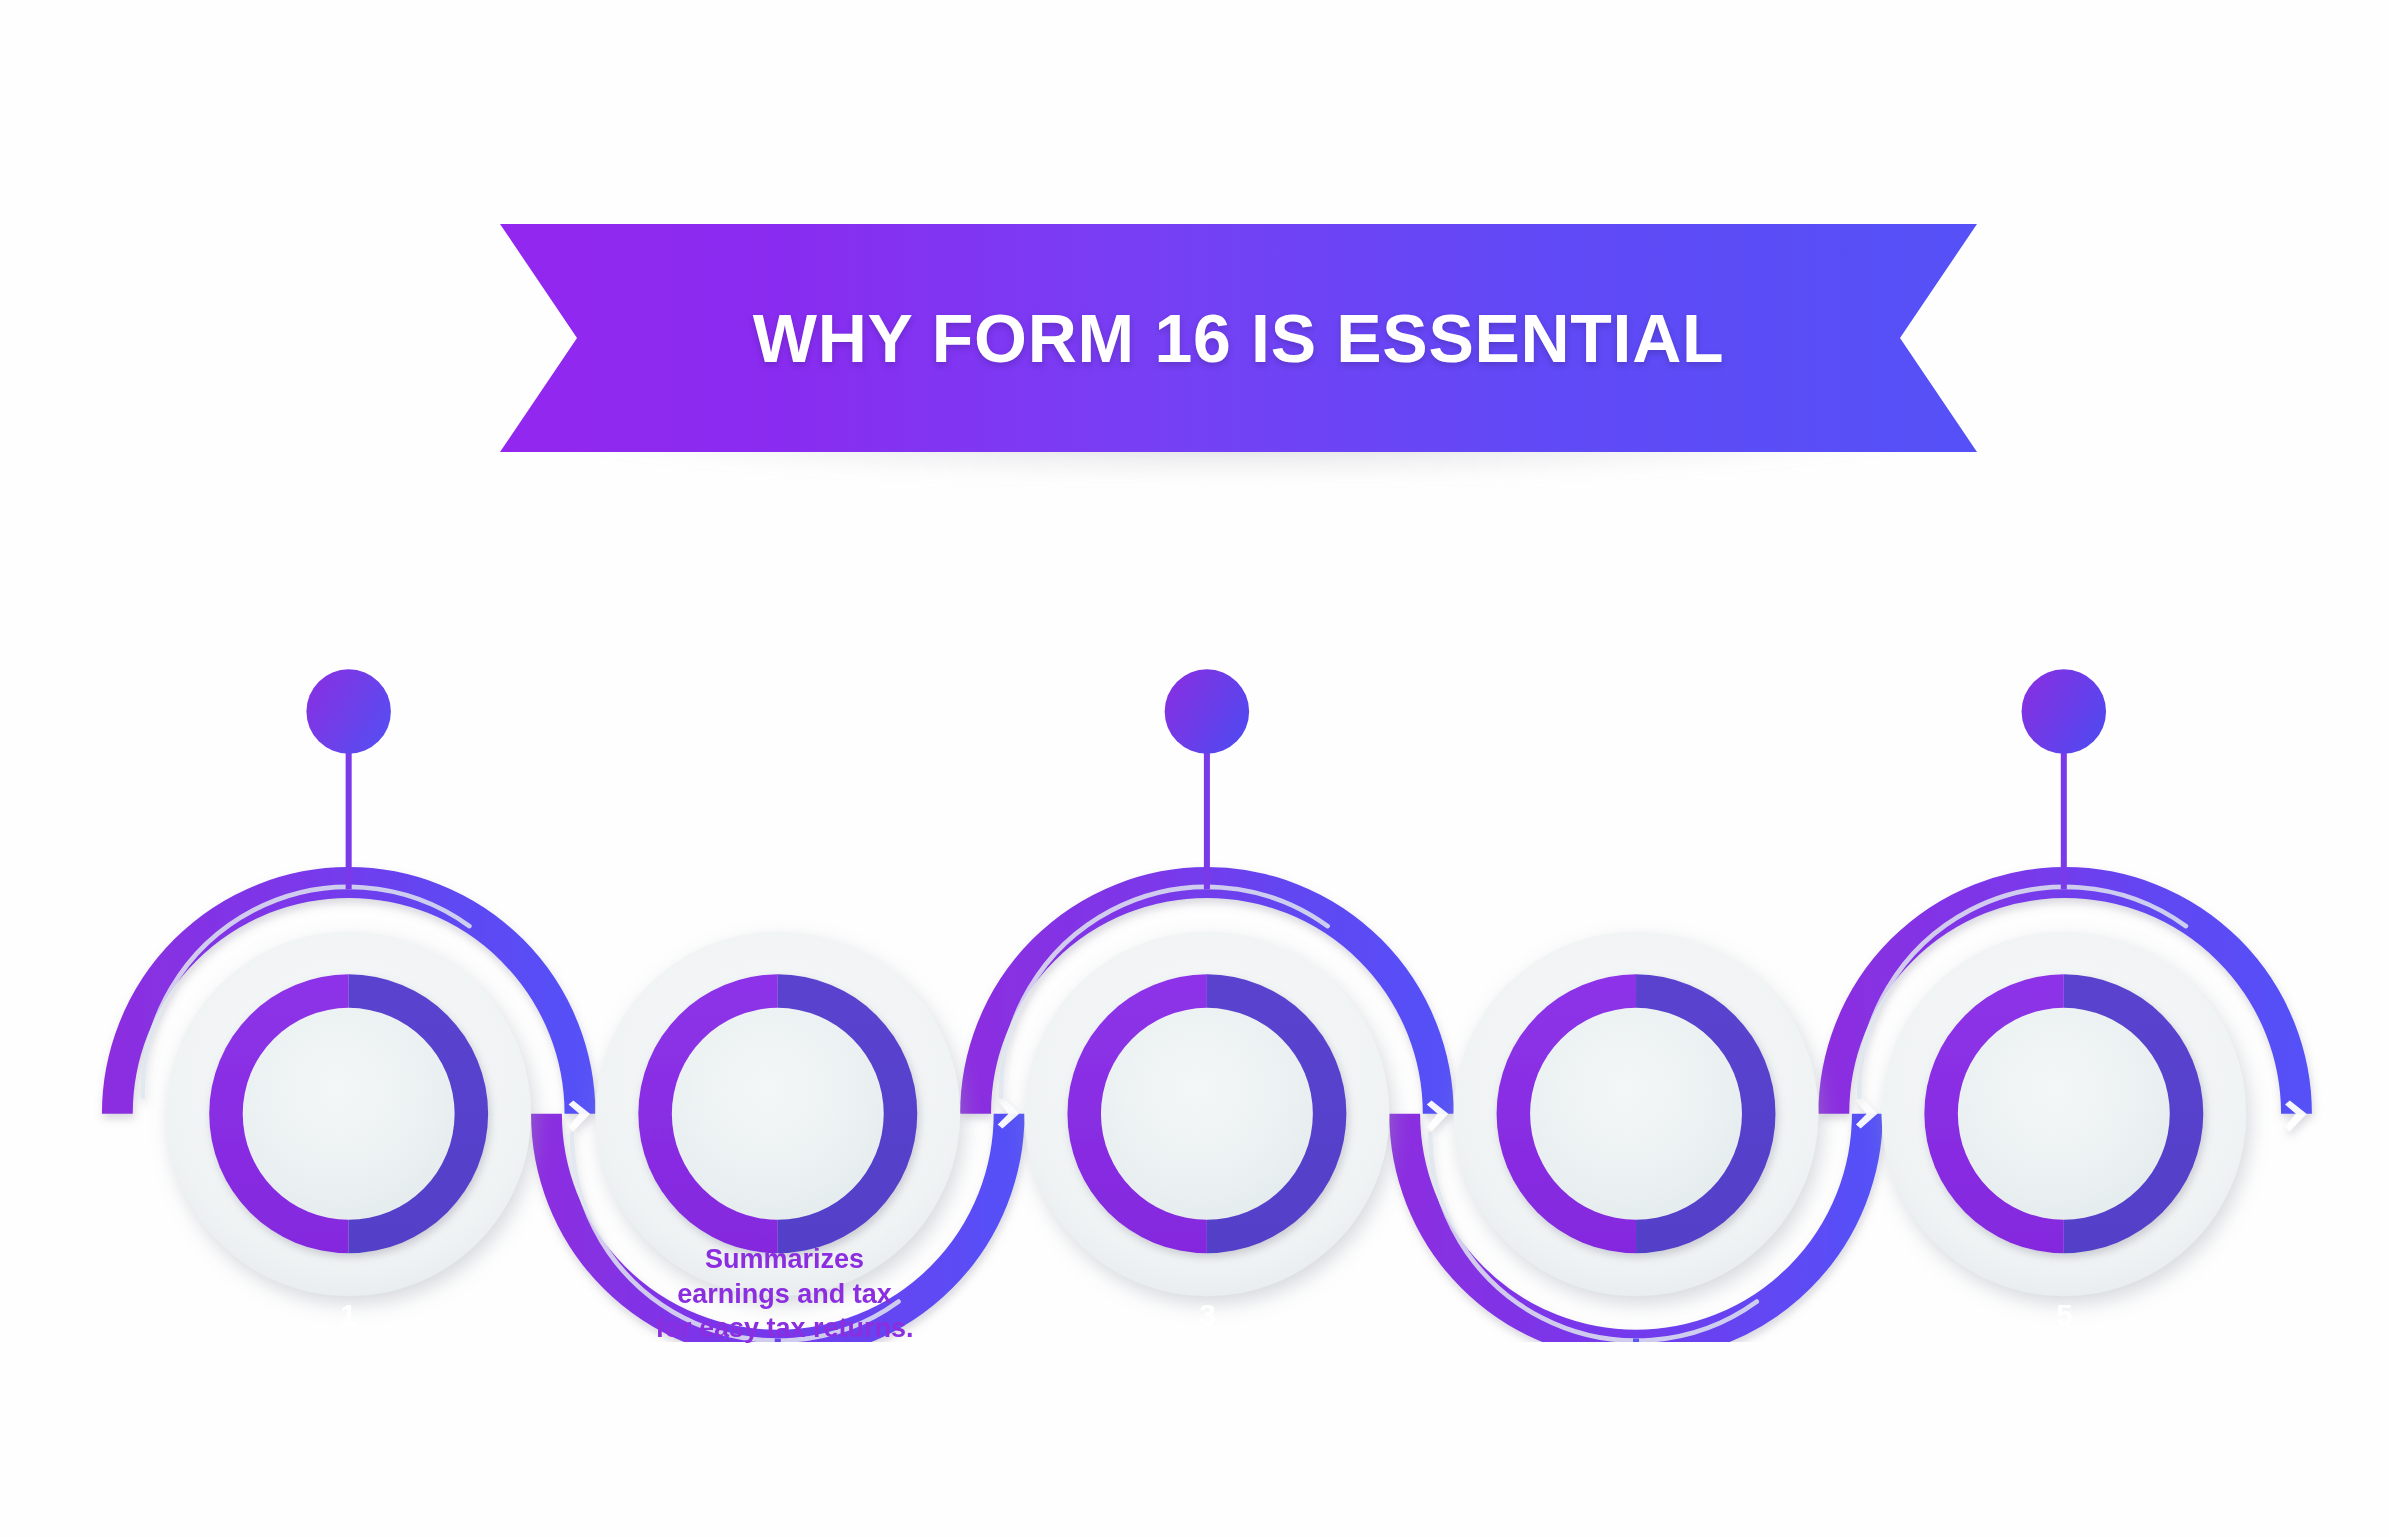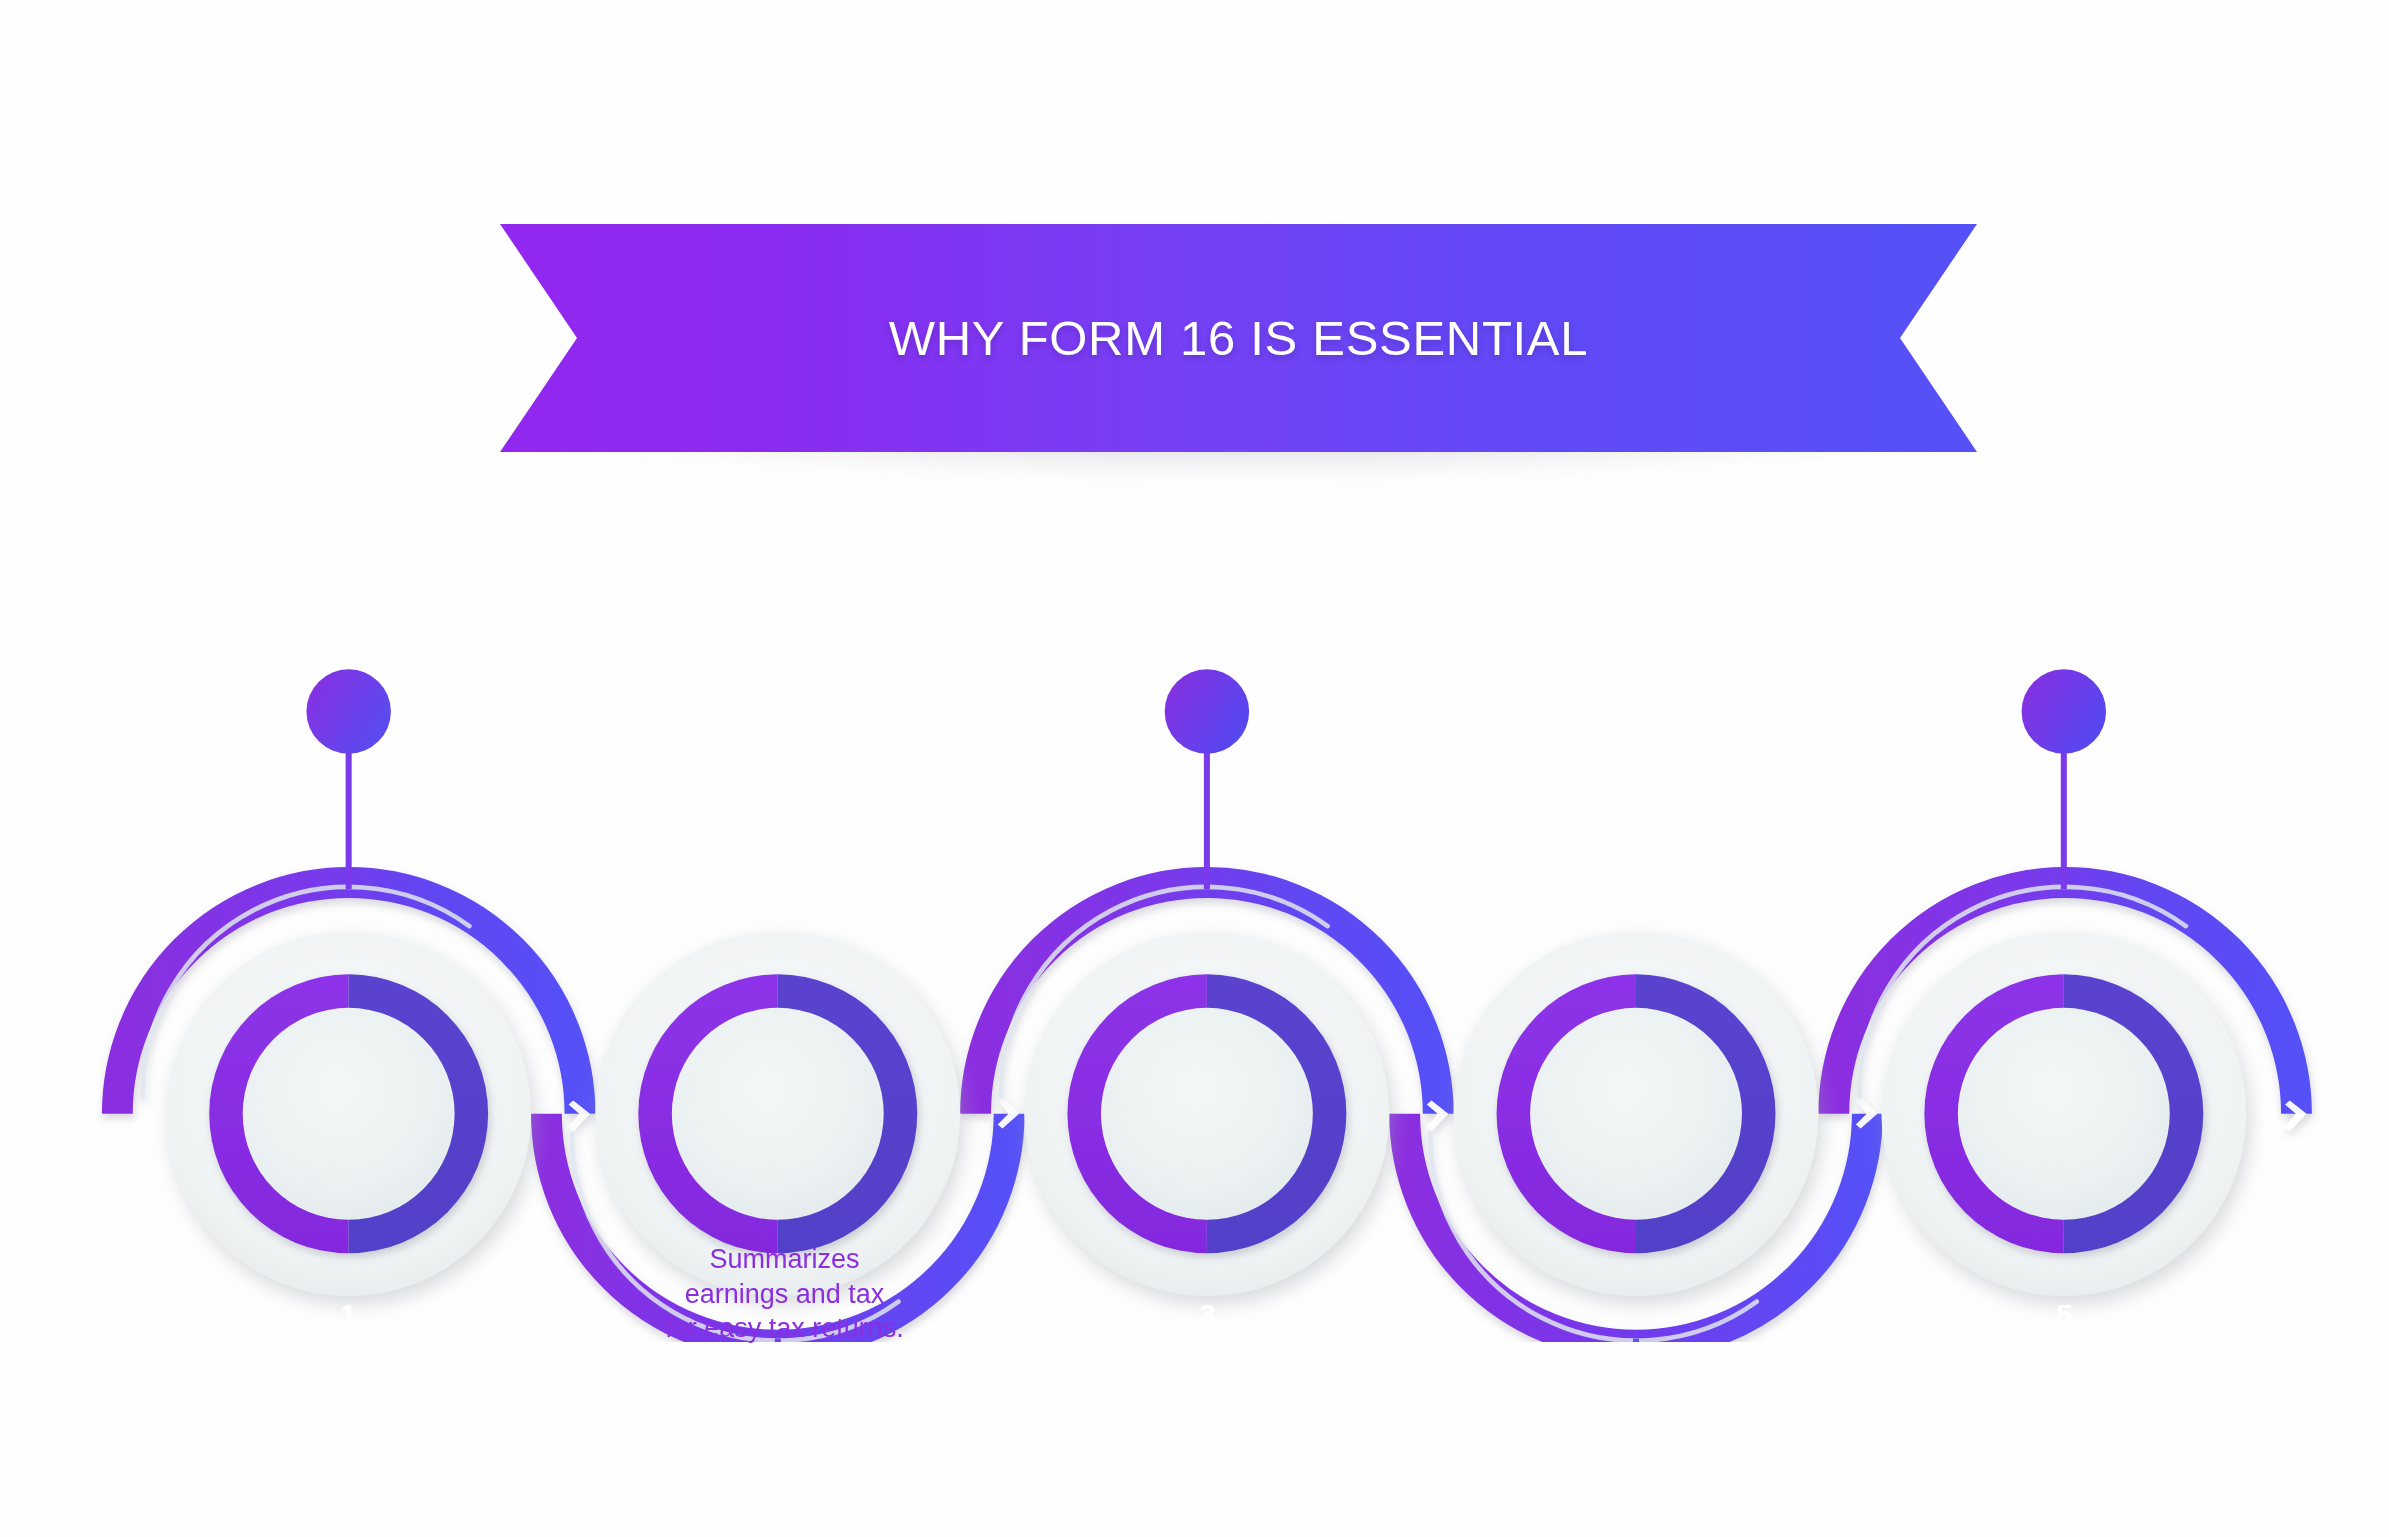--- a/index.html
+++ b/index.html
@@ -44,22 +44,22 @@
       1477px 228px,
       0px 228px,
       77px 114px
     );
     display: flex;
     align-items: center;
     justify-content: center;
   }
   #banner-title {
     color: #ffffff;
-    font-size: 49px;
-    font-weight: 400;
+    font-size: 68px;
+    font-weight: 700;
     letter-spacing: 0.7px;
     text-shadow: 0 3.4px 6.7px rgba(40,20,90,0.25);
     white-space: nowrap;
     font-family: "Liberation Sans", sans-serif;
   }
 
   
   #flow {
     position: absolute;
     left: 0;
@@ -71,21 +71,21 @@
     position: absolute;
     left: 0;
     top: 0;
     width: 2389px;
     height: 738px;
   }
   .caption {
     position: absolute;
     text-align: center;
     color: #8b2ee0;
-    font-weight: 400;
+    font-weight: 700;
     font-size: 27px;
     line-height: 1.28;
     font-family: "Liberation Sans", sans-serif;
     white-space: pre-line;
   }
   .badge-num {
     position: absolute;
     text-align: center;
     color: #ffffff;
     font-weight: 700;

